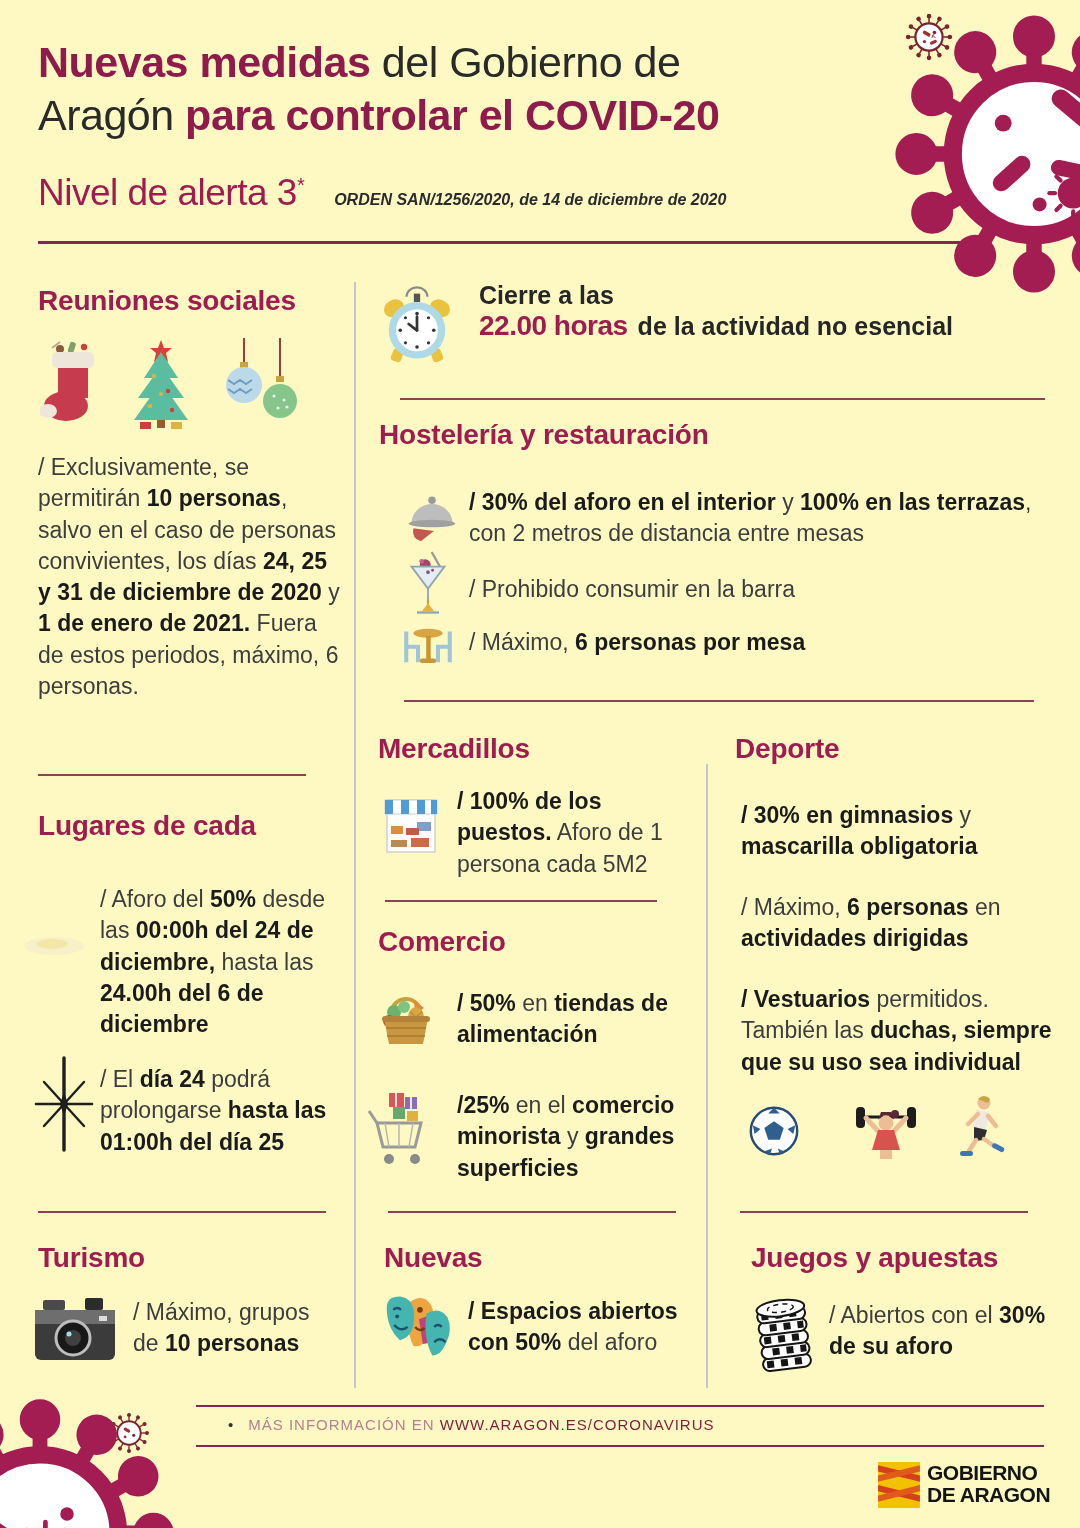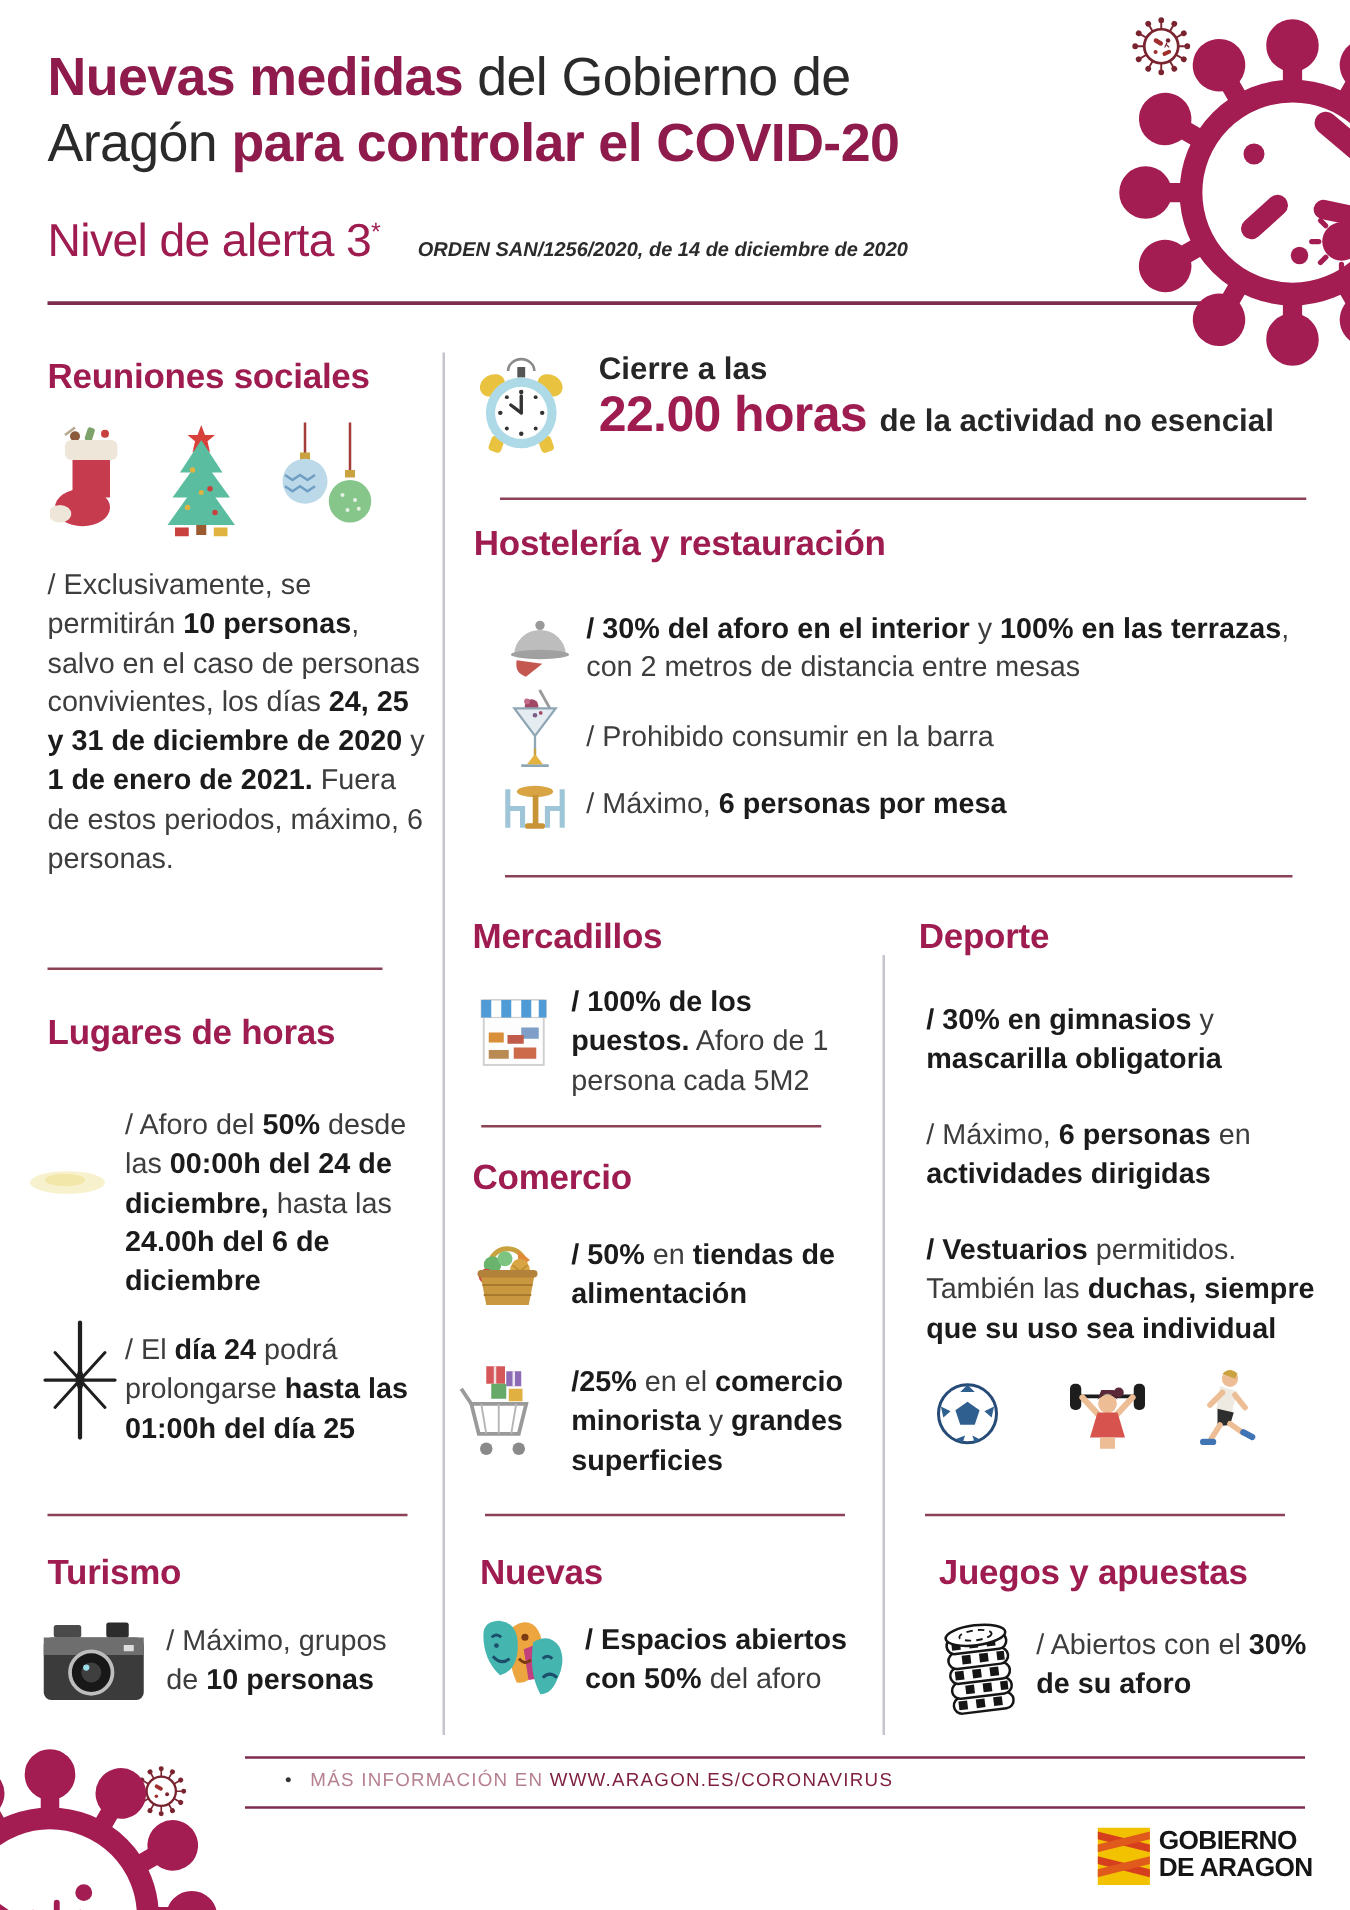--- a/index.html
+++ b/index.html
@@ -5,37 +5,37 @@
   :root{
     --accent:#9e1c50;
     --accent-dark:#8e1b4b;
     --rule:#8c4256;
     --text:#3d3d3d;
     --text-dark:#1b1b1b;
   }
   *{margin:0;padding:0;box-sizing:border-box}
   html,body{background:#e9e9e9}
   body{font-family:"Liberation Sans", sans-serif;}
-  .page{position:relative;width:1080px;height:1528px;background:#ffffff;overflow:hidden;margin:0 auto}
+  .page{position:relative;width:1080px;height:1528px;background:#fef9c3;overflow:hidden;margin:0 auto}
   .abs{position:absolute}
   .h1{font-size:43px;line-height:1.24;font-weight:500;color:#2a2a2a;letter-spacing:-0.5px;white-space:nowrap}
   .h1 b{color:var(--accent-dark);font-weight:800}
   .alert-row{display:flex;align-items:baseline}
   .alert{font-size:37px;font-weight:400;color:var(--accent);letter-spacing:-0.5px}
   .alert sup{font-size:20px}
   .order{font-size:16px;font-style:italic;font-weight:700;color:#2b2b2b;margin-left:30px;letter-spacing:0}
   .sec-title{font-size:28px;font-weight:800;color:var(--accent);letter-spacing:-0.2px;white-space:nowrap}
   .body{font-size:23px;line-height:1.36;color:var(--text);font-weight:400}
   .body b{font-weight:700;color:var(--text-dark)}
   .rule{position:absolute;height:2px;background:var(--rule)}
   .rule-thick{position:absolute;height:3px;background:#7e2b50}
   .vdiv{position:absolute;width:2px;background:#c5c5cd}
   .cierre-l1{font-size:25px;font-weight:700;color:#262626}
   .cierre-l2{white-space:nowrap}
-  .cierre-time{font-size:40px;font-weight:800;color:var(--accent);letter-spacing:-0.5px}
+  .cierre-time{font-size:28px;font-weight:800;color:var(--accent);letter-spacing:-0.5px}
   .cierre-rest{font-size:25px;font-weight:700;color:#262626;margin-left:10px}
   .footer-info{font-size:15px;letter-spacing:1px;white-space:nowrap}
   .footer-bullet{color:#333;margin-right:14px}
   .footer-prefix{color:#b5808f;font-weight:400}
   .footer-url{color:#7e1f3d;font-weight:400}
   .logo{display:flex;align-items:flex-start}
   .logo-text{font-size:21px;font-weight:800;line-height:1.04;color:#151515;margin-left:7px;letter-spacing:-0.5px}
   .iconbox svg{display:block}
 </style>
 </head>
@@ -242,21 +242,21 @@
         <circle cx="60" cy="72" r="1.6" fill="#e6f2e6"></circle>
         <circle cx="69" cy="71" r="1.6" fill="#e6f2e6"></circle>
       </svg>
     </div>
   </div>
 
   <p class="abs body" style="left:38px;top:452px;width:302px"><span>/ Exclusivamente, se permitirán </span><b>10 personas</b><span>, salvo en el caso de personas convivientes, los días </span><b>24, 25 y 31 de diciembre de 2020</b><span> y </span><b>1 de enero de 2021.</b><span> Fuera de estos periodos, máximo, 6 personas.</span></p>
 
   <div class="rule" style="left:38px;top:774px;width:268px"></div>
 
-  <div class="abs sec-title" style="left:38px;top:810px">Lugares de horas</div>
+  <div class="abs sec-title" style="left:38px;top:810px">Lugares de cada</div>
 
   <div class="abs iconbox" style="left:22px;top:918px">
     <svg width="64" height="50" viewBox="0 0 64 50" aria-hidden="true">
       <ellipse cx="32" cy="28" rx="30" ry="9" fill="#f7f0c8" opacity="0.9"></ellipse>
       <ellipse cx="30" cy="26" rx="16" ry="5" fill="#f0e3a0" opacity="0.8"></ellipse>
     </svg>
   </div>
   <p class="abs body" style="left:100px;top:884px;width:242px"><span>/ Aforo del </span><b>50%</b><span> desde las </span><b>00:00h del 24 de diciembre,</b><span> hasta las </span><b>24.00h del 6 de diciembre</b></p>
 
   <div class="abs iconbox" style="left:30px;top:1052px">

